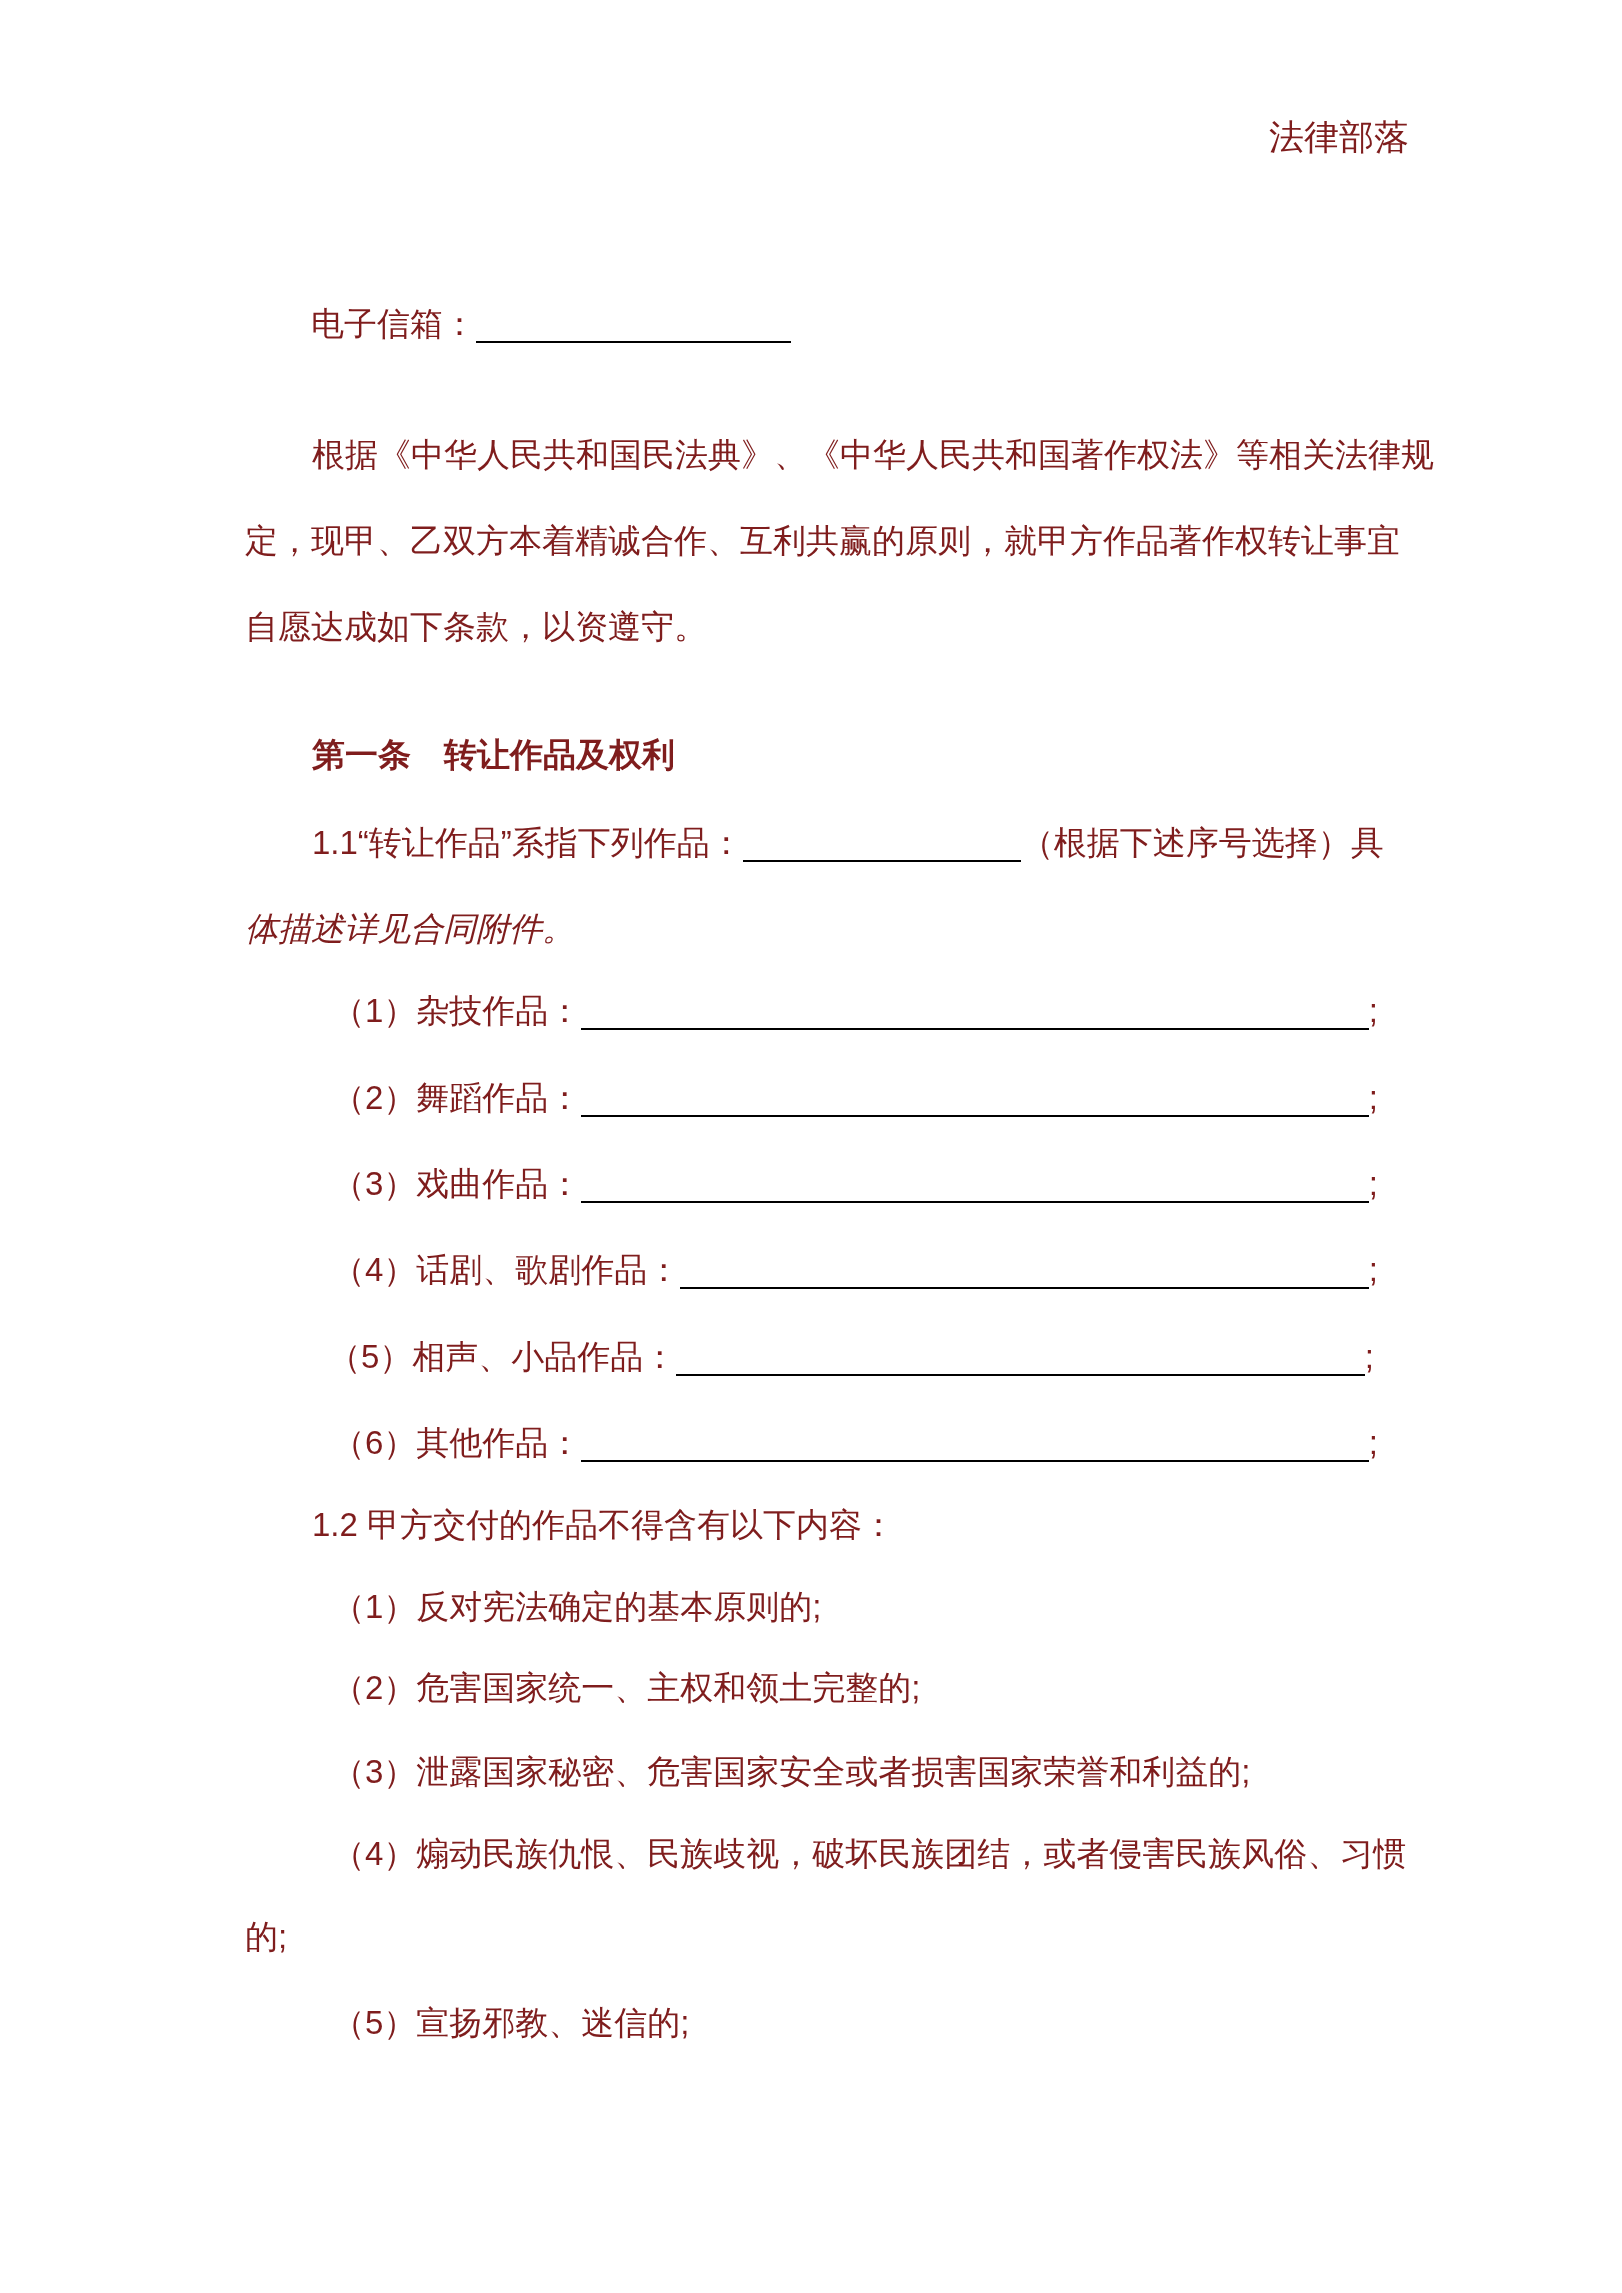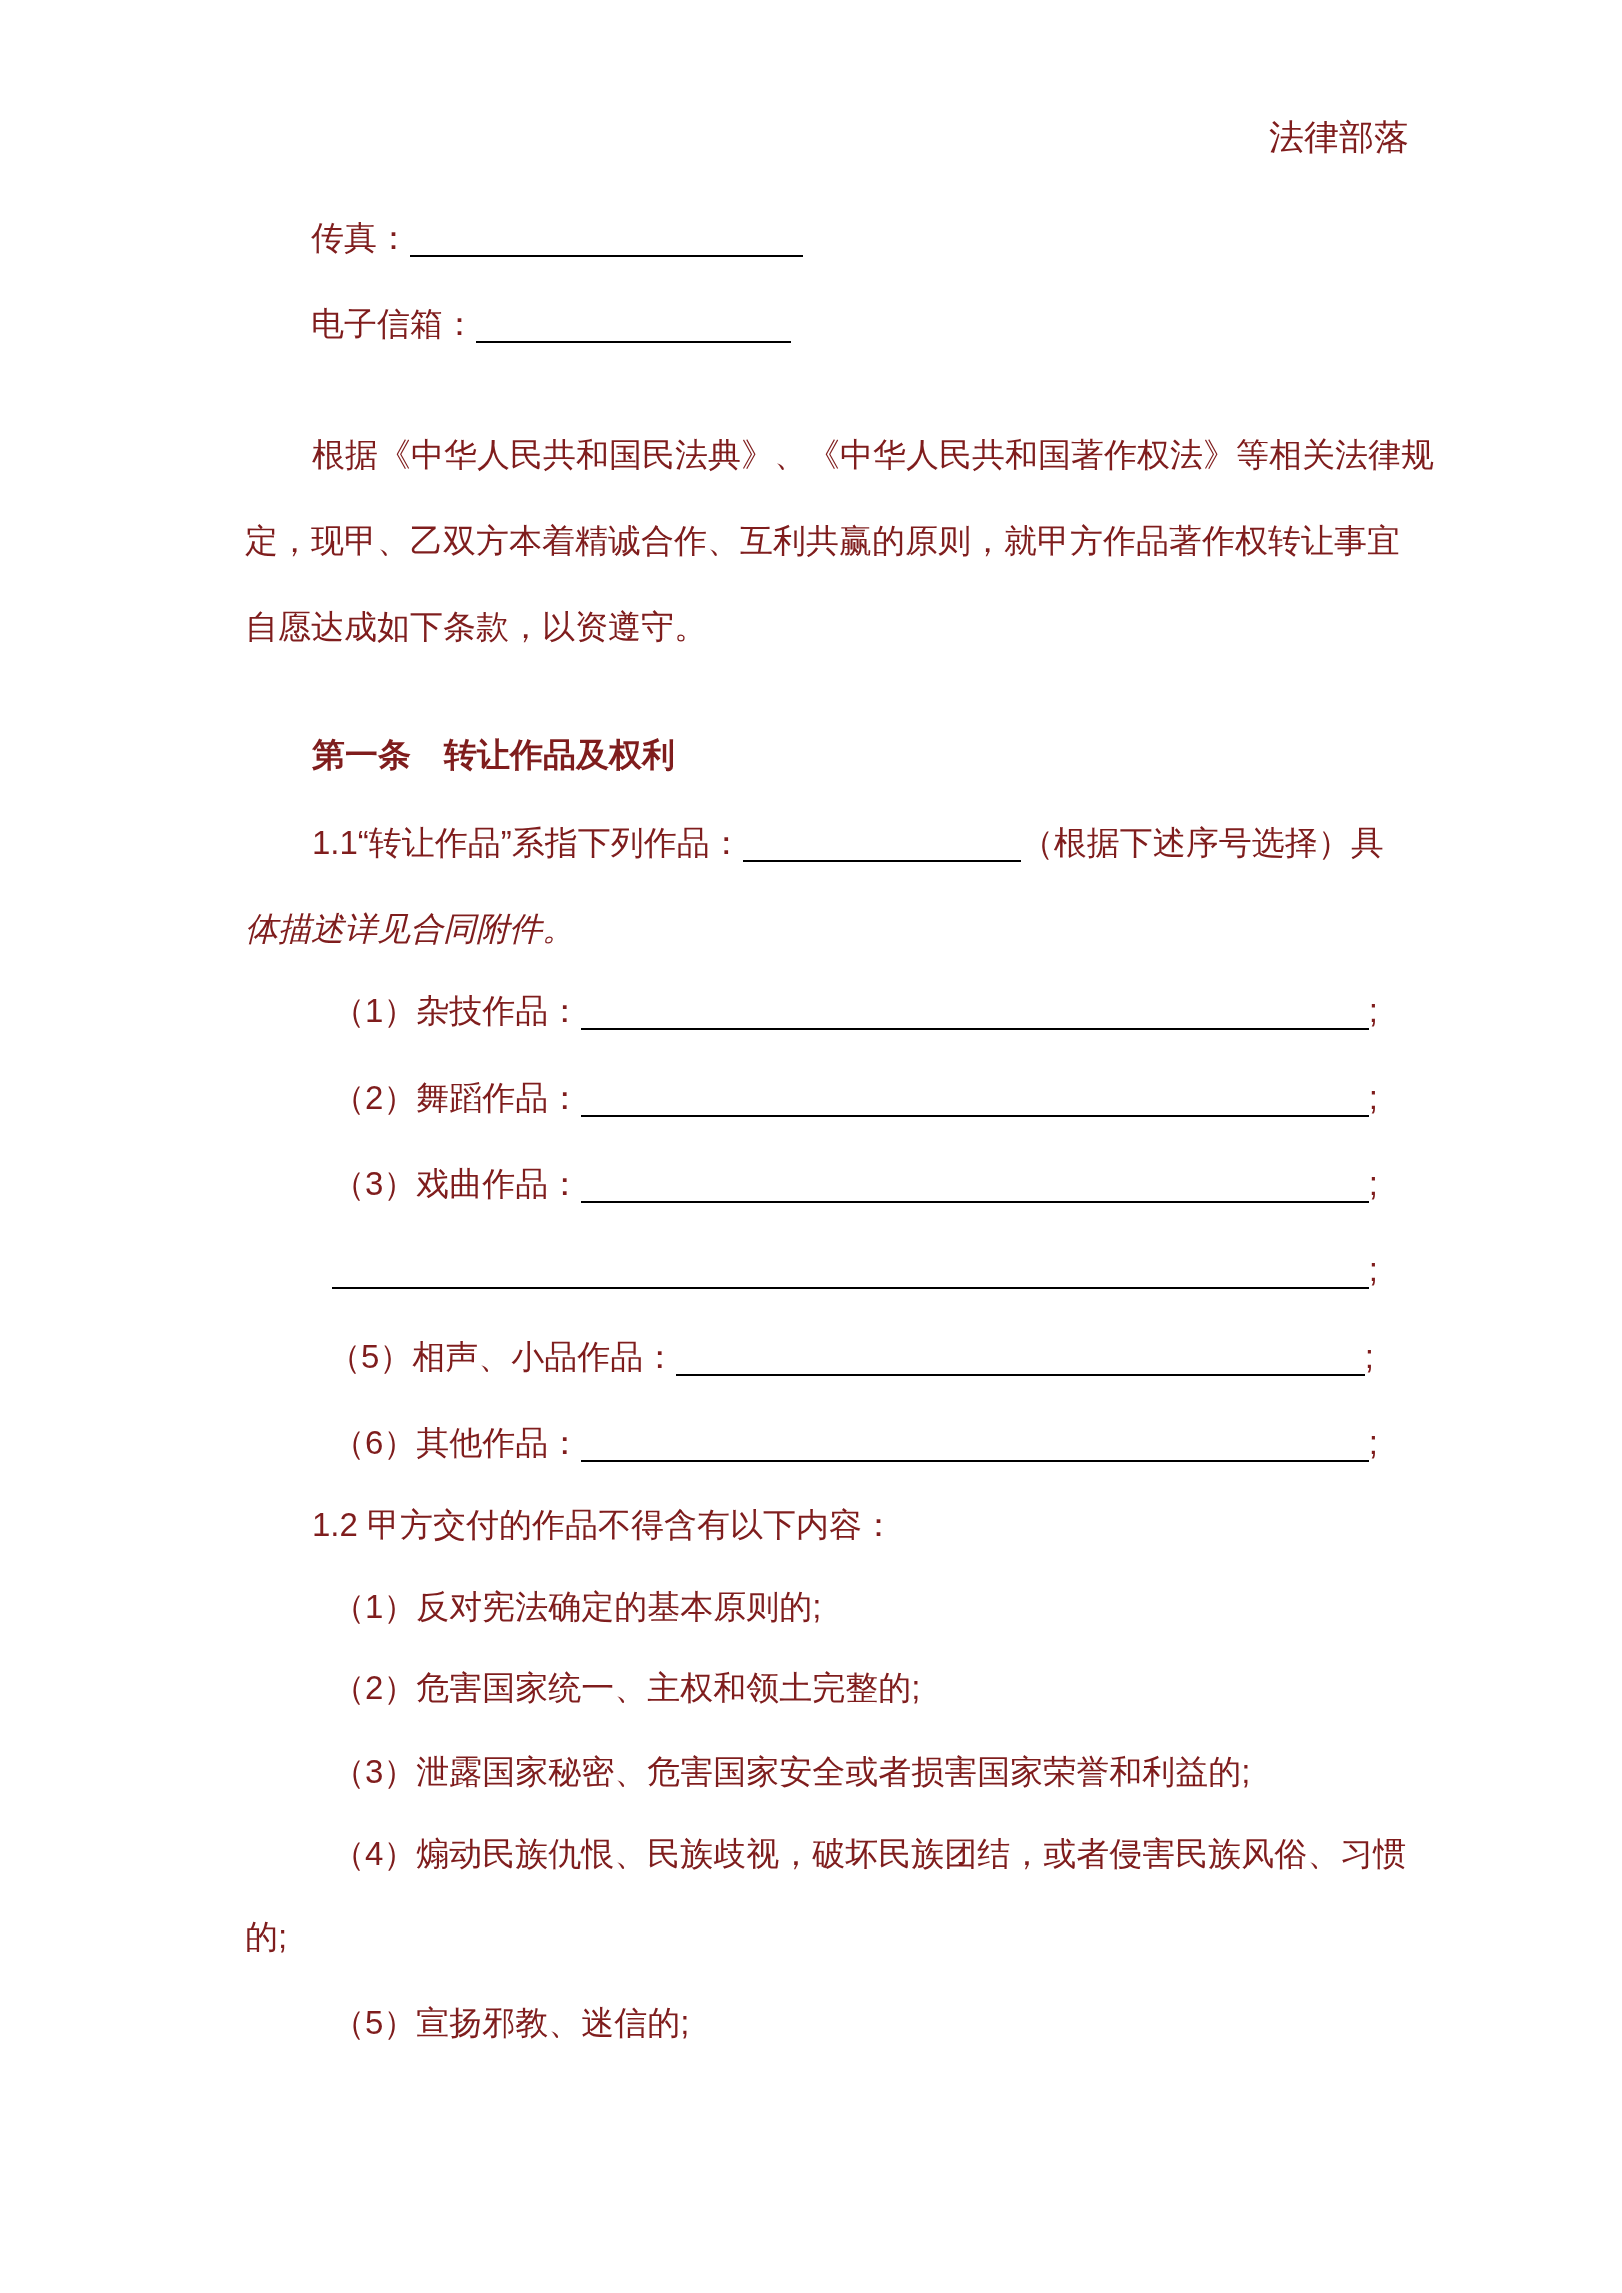--- a/index.html
+++ b/index.html
@@ -42,23 +42,20 @@
     font-size:35px;
   }
 </style>
 </head>
 <body>
 
 <div class="page">
 
   <div class="watermark">法律部落</div>
 
-  <div class="line" style="top:216px; left:311px;">
-    <span>传真：</span><span class="blank" style="width:393px;"></span>
-  </div>
 
   <div class="line" style="top:302px; left:311px;">
     <span>电子信箱：</span><span class="blank" style="width:315px;"></span>
   </div>
 
   <div class="line" style="top:433px; left:312px;">根据《中华人民共和国民法典》、《中华人民共和国著作权法》等相关法律规</div>
   <div class="line" style="top:519px; left:245px;">定，现甲、乙双方本着精诚合作、互利共赢的原则，就甲方作品著作权转让事宜</div>
   <div class="line" style="top:605px; left:245px;">自愿达成如下条款，以资遵守。</div>
 
   <div class="line bold" style="top:733px; left:312px;">第一条　转让作品及权利</div>
@@ -77,20 +74,21 @@
     <span>（2）舞蹈作品：</span>
       <span class="blank grow"></span>
       <span>;</span>
   </div>
   <div class="line flexline" style="top:1162px; left:332px; width:1046px;">
     <span>（3）戏曲作品：</span>
       <span class="blank grow"></span>
       <span>;</span>
   </div>
   <div class="line flexline" style="top:1248px; left:332px; width:1046px;">
+    <span>（4）话剧、歌剧作品：</span>
       <span class="blank grow"></span>
       <span>;</span>
   </div>
   <div class="line flexline" style="top:1335px; left:328px; width:1046px;">
     <span>（5）相声、小品作品：</span>
       <span class="blank grow"></span>
       <span>;</span>
   </div>
   <div class="line flexline" style="top:1421px; left:332px; width:1046px;">
     <span>（6）其他作品：</span>

